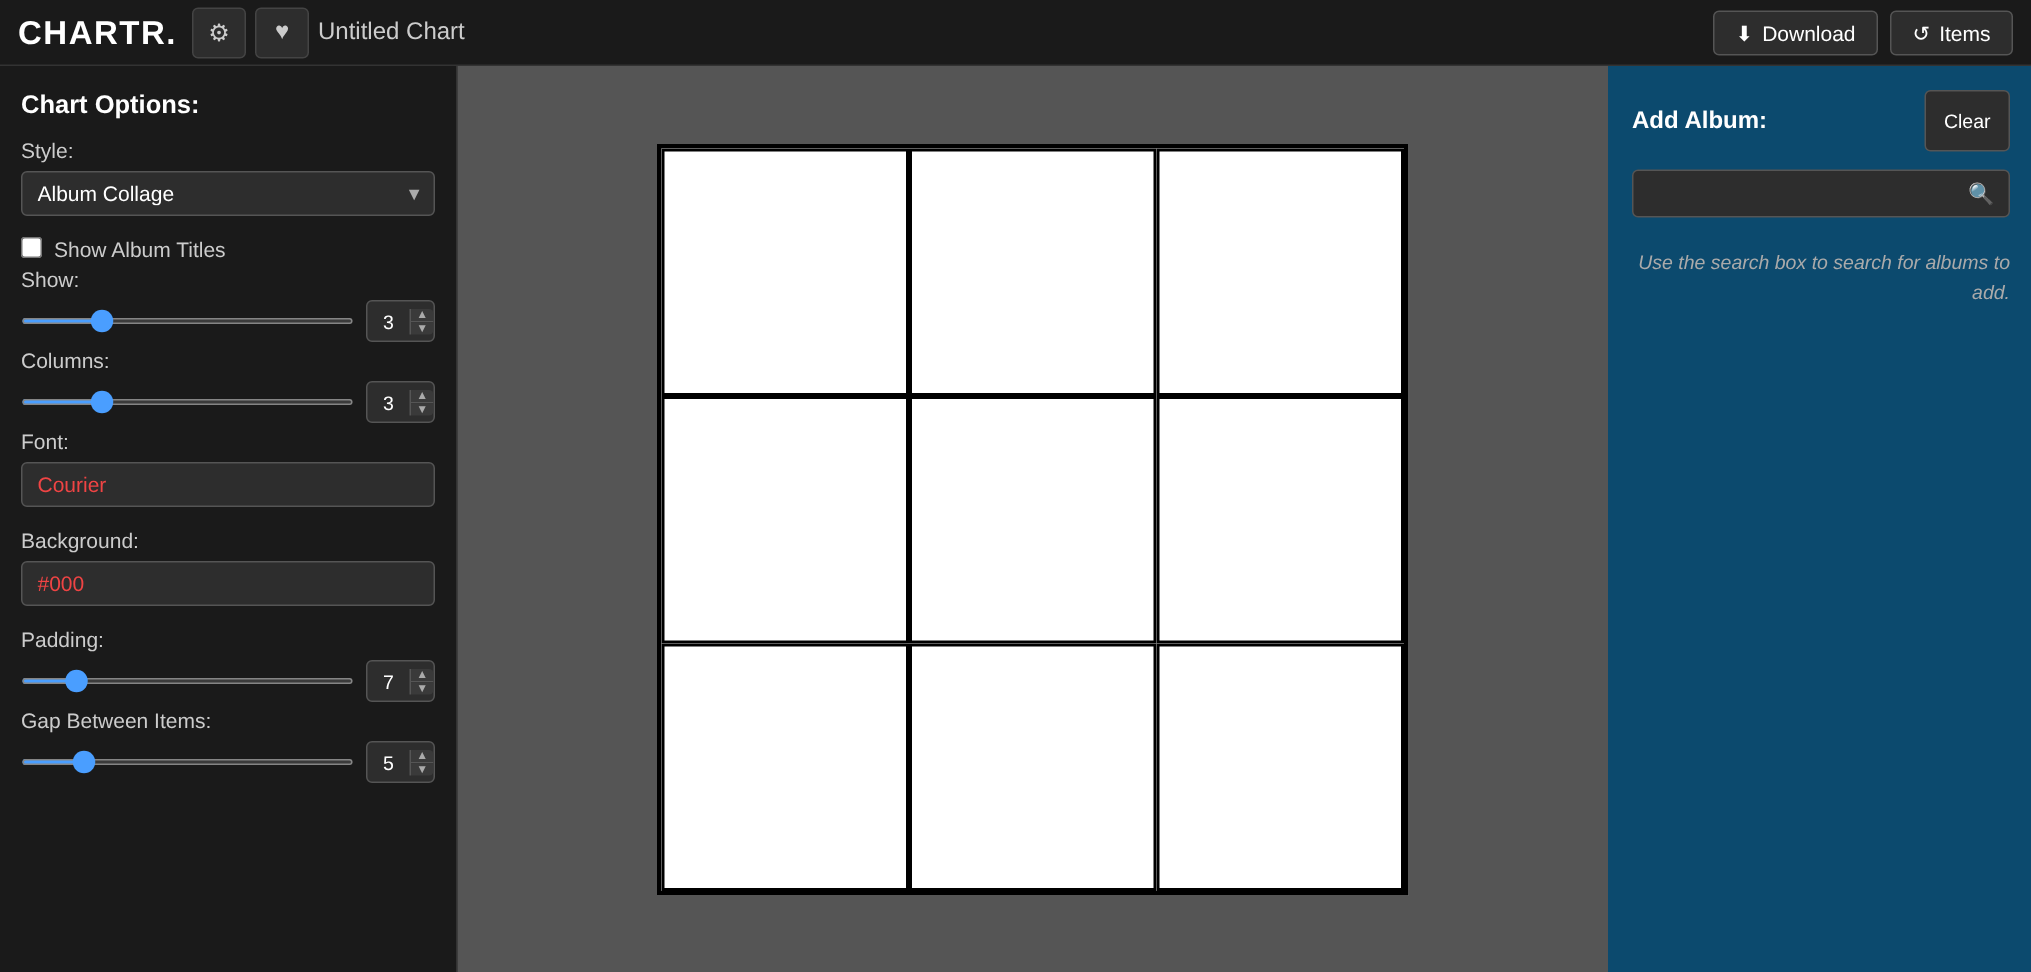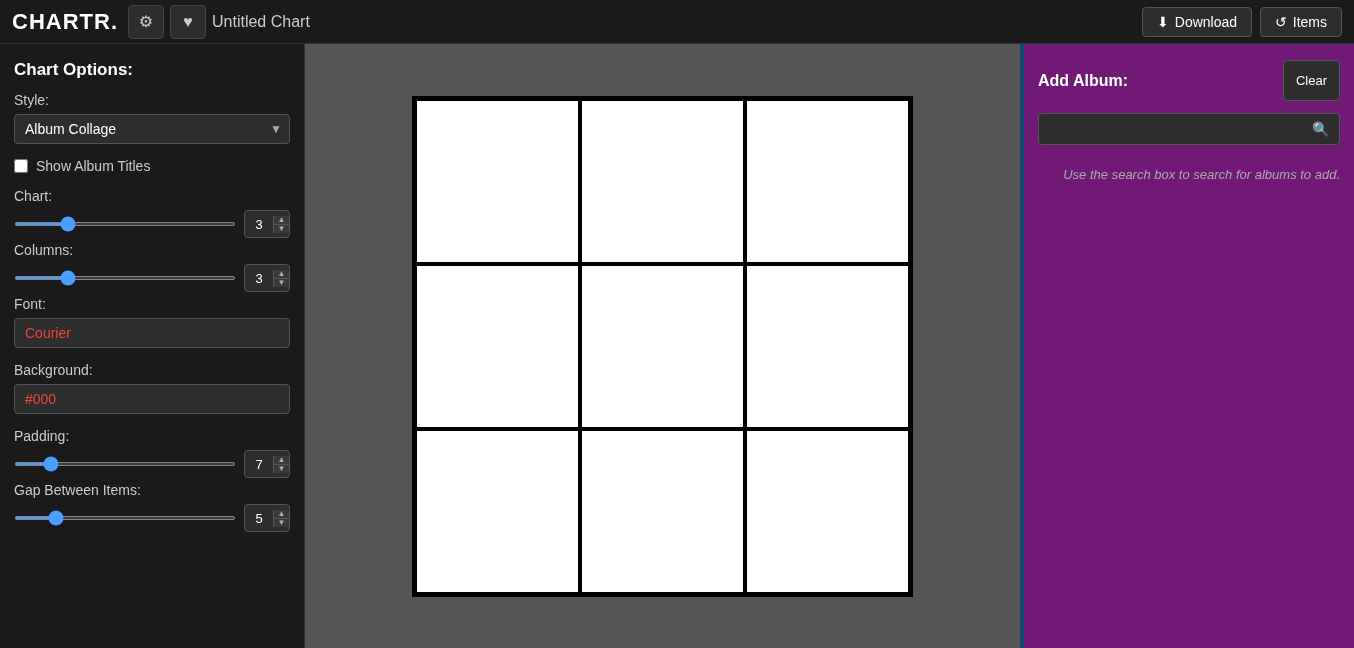--- a/index.html
+++ b/index.html
@@ -127,23 +127,23 @@
       position: absolute;
       right: 8px;
       top: 50%;
       transform: translateY(-50%);
       pointer-events: none;
       color: #aaa;
       font-size: 12px;
     }
     .checkbox-row {
       display: flex;
-      align-items: center;
+      align-items: flex-start;
       gap: 8px;
-      margin-bottom: 14px;
+      margin-bottom: 4px;
     }
     .checkbox-row input[type="checkbox"] {
       width: 14px;
       height: 14px;
       cursor: pointer;
       accent-color: #4a9eff;
     }
     .checkbox-row label {
       font-size: 14px;
       color: #cccccc;
@@ -242,25 +242,25 @@
     }
     .chart-cell {
       background: #ffffff;
       border: 2px solid #000000;
       width: 165px;
       height: 165px;
     }
 
     
     .right-panel {
-      width: 334px;
-      background: #701a75;
+      width: 282px;
+      background: #0c4a6e;
       padding: 16px 14px;
       flex-shrink: 0;
-      border-left: 4px solid #0c4a6e;
+      border-left: 2px solid #0c4a6e;
     }
     .right-panel-header {
       display: flex;
       align-items: center;
       justify-content: space-between;
       margin-bottom: 12px;
     }
     .right-panel-header h2 {
       font-size: 16px;
       font-weight: bold;
@@ -344,21 +344,21 @@
         <option>Bar Chart</option>
       </select>
       <span class="select-arrow">▼</span>
     </div>
 
     <div class="checkbox-row">
       <input type="checkbox" id="show-titles" style="">
       <label for="show-titles">Show Album Titles</label>
     </div>
 
-    <span class="section-title">Chart:</span>
+    <span class="section-title">Show:</span>
     <div class="slider-row">
       <input type="range" min="1" max="10" value="3" style="">
       <div class="number-input-box">
         <input type="number" value="3" min="1" max="10" style="">
         <div class="spin-btns">
           <button class="spin-btn">▲</button>
           <button class="spin-btn">▼</button>
         </div>
       </div>
     </div>

